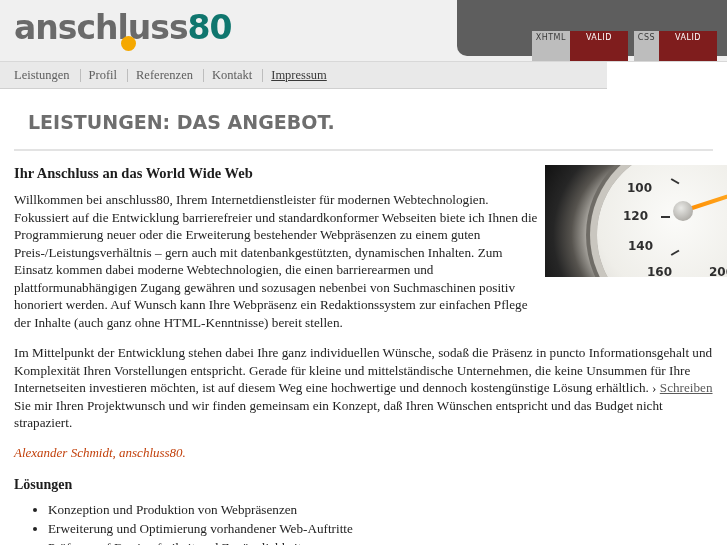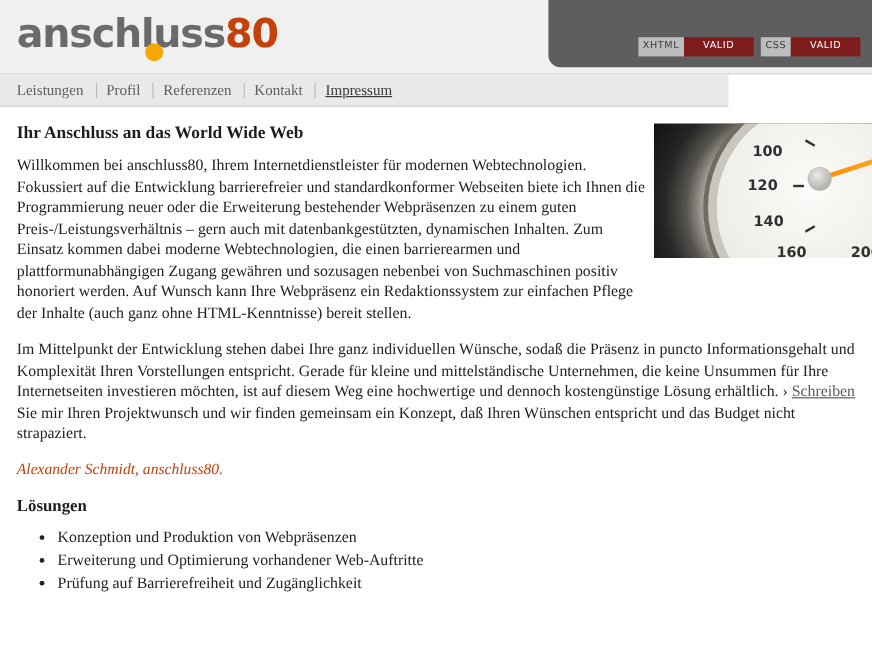--- a/index.html
+++ b/index.html
@@ -31,21 +31,21 @@
     left: 14px;
     top: 8px;
     font-family: "DejaVu Sans", sans-serif;
     font-size: 33px;
     font-weight: bold;
     letter-spacing: -1px;
     color: #6a6a6a;
     line-height: 40px;
     white-space: nowrap;
   }
-  .logo .accent { color: #c2410c; }
+  .logo .accent { color: #0f766e; }
   .logo-dot {
     position: absolute;
     left: 121px;
     top: 36px;
     width: 15px;
     height: 15px;
     border-radius: 50%;
     background: #f5a800;
   }
   .header-right {
@@ -69,21 +69,21 @@
   }
   .badges {
     position: absolute;
     right: 10px;
     top: 31px;
     display: flex;
     gap: 6px;
   }
   .badge {
     display: flex;
-    height: 16px;
+    height: 30px;
     align-items: stretch;
     font-family: "DejaVu Sans", sans-serif;
     font-size: 8px;
     line-height: 14px;
     letter-spacing: 0.5px;
     text-align: center;
   }
   .badge .b-left {
     background: #bdbdbd;
     color: #3b3b3b;
@@ -282,20 +282,23 @@
   </div>
 
   <div class="nav">
     <div class="nav-item">Leistungen</div>
     <div class="nav-item">Profil</div>
     <div class="nav-item">Referenzen</div>
     <div class="nav-item">Kontakt</div>
     <div class="nav-item active">Impressum</div>
   </div>
 
+  <div class="title-wrap">
+    <h1 class="page-title">LEISTUNGEN: DAS ANGEBOT.</h1>
+  </div>
 
   <div class="content">
 
     <div class="hero-img">
       <div class="gauge-bg"></div>
       <div class="gauge-face">
         <div class="tick" style="transform:rotate(-120deg)"></div>
         <div class="tick" style="transform:rotate(-90deg)"></div>
         <div class="tick" style="transform:rotate(-60deg)"></div>
 

